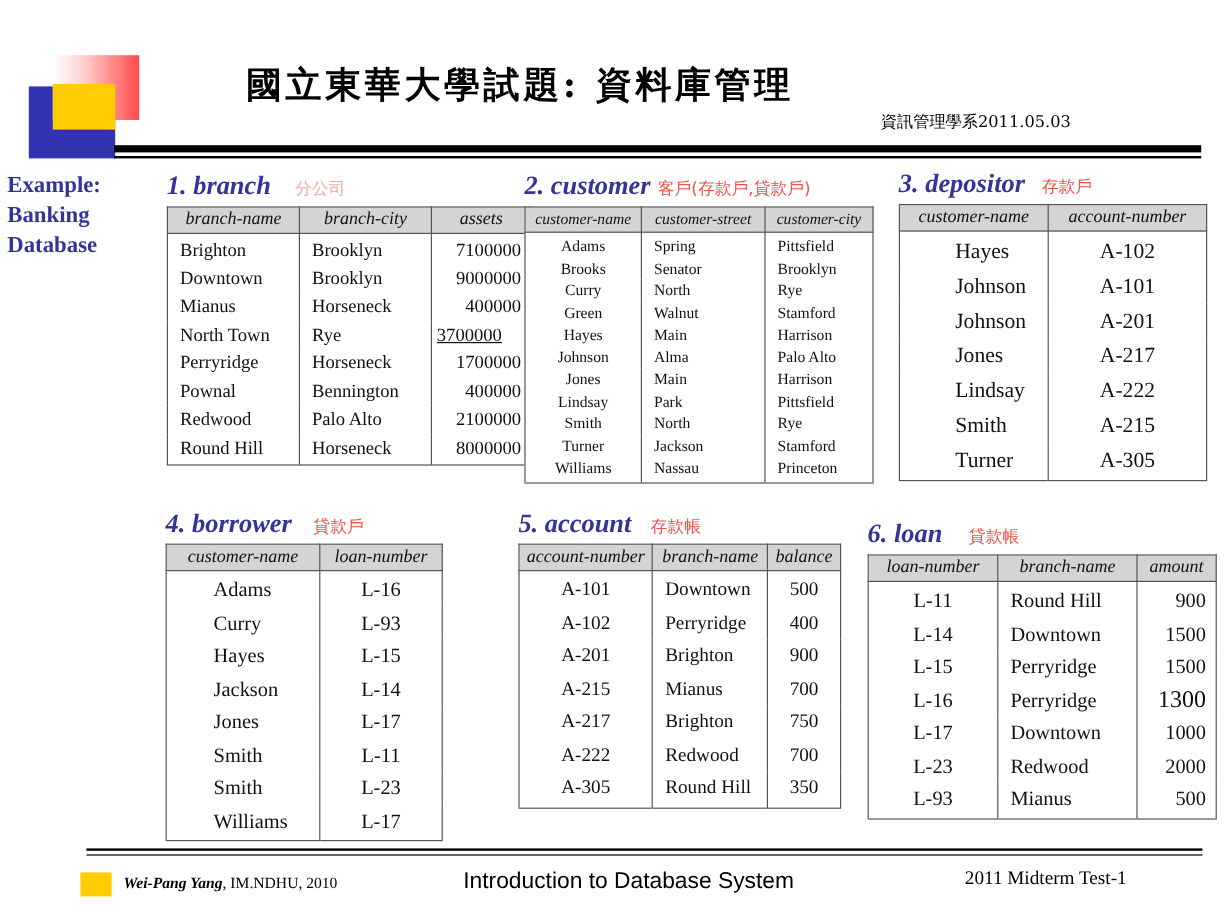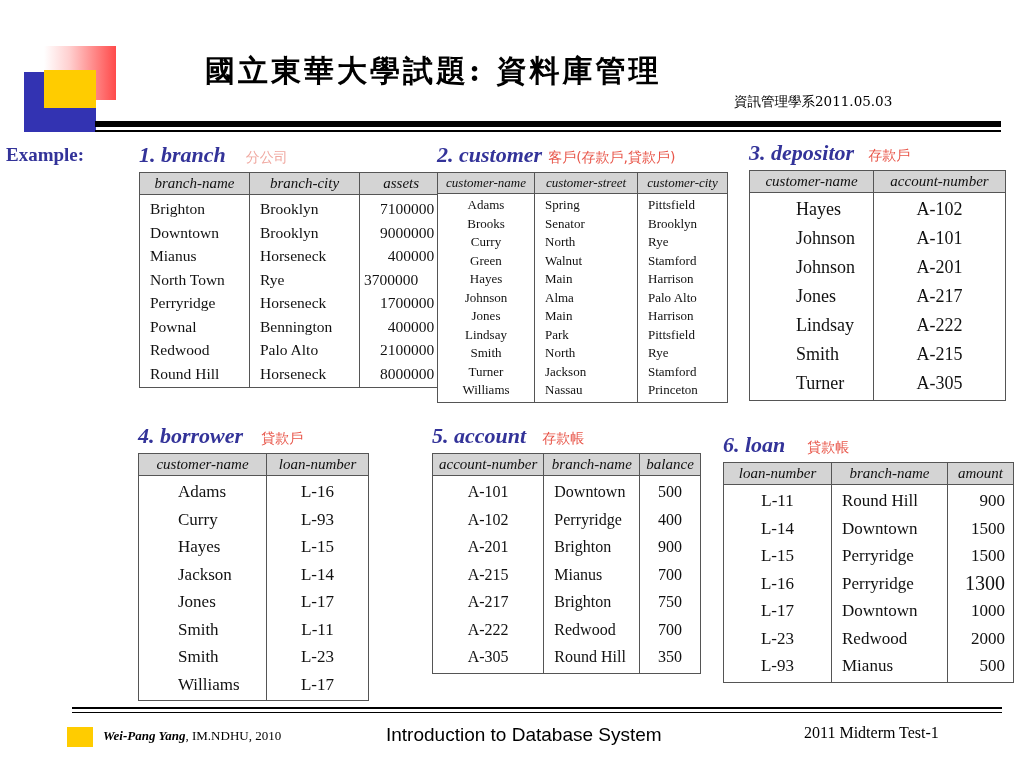--- a/index.html
+++ b/index.html
@@ -153,20 +153,22 @@
     <div class="logo-yellow"></div>
   </div>
 
   <div id="title">國立東華大學試題: 資料庫管理</div>
   <div id="subtitle">資訊管理學系2011.05.03</div>
   <div id="hdr-rule-thick"></div>
   <div id="hdr-rule-thin"></div>
 
   <div id="example-label">
     <div>Example:</div>
+    <div>Banking</div>
+    <div>Database</div>
   </div>
 
   <div class="block" style="left:139px; top:142px;">
     <div class="blk-head">
       <span class="blk-title">1. branch</span>
       <span class="blk-cn pink" style="margin-left:16px;">分公司</span>
     </div>
     <table class="rel">
       <thead>
           <tr>
@@ -187,21 +189,21 @@
             <td class="num" style="font-size: 15.5px; height: 21.5px; line-height: 21.5px; padding-right: 8px; padding-left: 4px;">9000000</td>
           </tr>
           <tr>
             <td class="lft" style="font-size: 15.5px; height: 21.5px; line-height: 21.5px; padding-left: 10px; padding-right: 4px;">Mianus</td>
             <td class="lft" style="font-size: 15.5px; height: 21.5px; line-height: 21.5px; padding-left: 10px; padding-right: 4px;">Horseneck</td>
             <td class="num" style="font-size: 15.5px; height: 21.5px; line-height: 21.5px; padding-right: 8px; padding-left: 4px;">400000</td>
           </tr>
           <tr>
             <td class="lft" style="font-size: 15.5px; height: 21.5px; line-height: 21.5px; padding-left: 10px; padding-right: 4px;">North Town</td>
             <td class="lft" style="font-size: 15.5px; height: 21.5px; line-height: 21.5px; padding-left: 10px; padding-right: 4px;">Rye</td>
-            <td class="num" style="font-size: 15.5px; height: 21.5px; line-height: 21.5px; padding-right: 24px; padding-left: 4px;">3700000</td>
+            <td class="num" style="font-size: 15.5px; height: 21.5px; line-height: 21.5px; padding-right: 24px; padding-left: 4px; text-decoration: underline;">3700000</td>
           </tr>
           <tr>
             <td class="lft" style="font-size: 15.5px; height: 21.5px; line-height: 21.5px; padding-left: 10px; padding-right: 4px;">Perryridge</td>
             <td class="lft" style="font-size: 15.5px; height: 21.5px; line-height: 21.5px; padding-left: 10px; padding-right: 4px;">Horseneck</td>
             <td class="num" style="font-size: 15.5px; height: 21.5px; line-height: 21.5px; padding-right: 8px; padding-left: 4px;">1700000</td>
           </tr>
           <tr>
             <td class="lft" style="font-size: 15.5px; height: 21.5px; line-height: 21.5px; padding-left: 10px; padding-right: 4px;">Pownal</td>
             <td class="lft" style="font-size: 15.5px; height: 21.5px; line-height: 21.5px; padding-left: 10px; padding-right: 4px;">Bennington</td>
             <td class="num" style="font-size: 15.5px; height: 21.5px; line-height: 21.5px; padding-right: 8px; padding-left: 4px;">400000</td>

